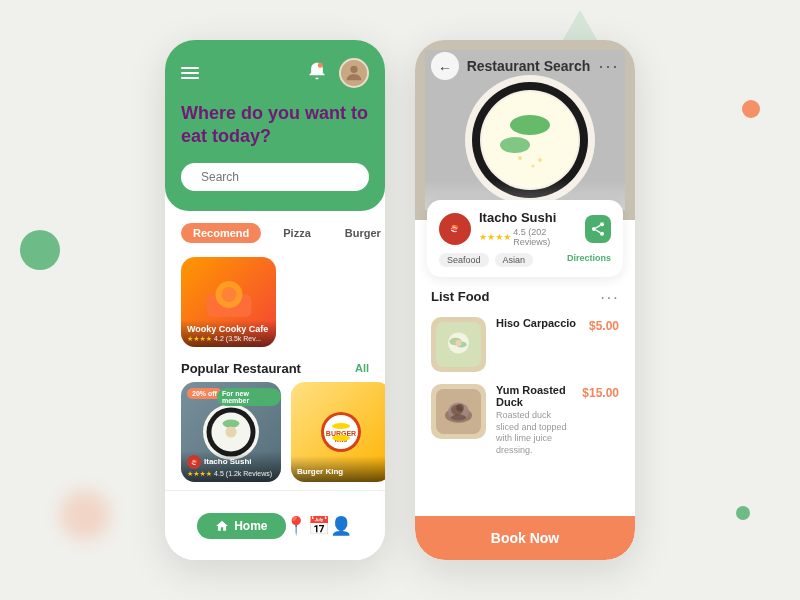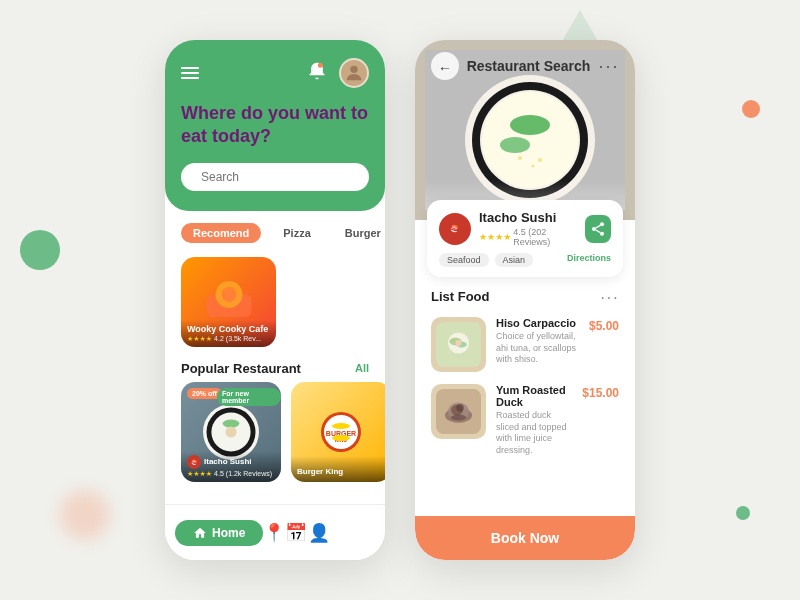--- a/index.html
+++ b/index.html
@@ -258,26 +258,26 @@
       color: #fff;
       font-weight: 900;
     }
 
     
     .bottom-nav {
       position: absolute;
       bottom: 0;
       left: 0;
       right: 0;
-      height: 56px;
+      height: 70px;
       background: #fff;
       border-top: 1px solid #eee;
       display: flex;
       align-items: center;
-      justify-content: flex-start;
+      justify-content: center;
       padding: 0 10px;
     }
 
     .nav-home-btn {
       background: #4caf6e;
       color: #fff;
       border: none;
       border-radius: 20px;
       padding: 6px 18px;
       font-size: 12px;
@@ -775,21 +775,20 @@
         <svg width="45" height="45" viewBox="0 0 60 60">
           <rect width="60" height="60" rx="10" fill="#d4e0b8"></rect>
           <circle cx="30" cy="28" r="14" fill="#f5f5e8" opacity="0.9"></circle>
           <ellipse cx="26" cy="26" rx="8" ry="5" fill="#a5c882" opacity="0.8"></ellipse>
           <ellipse cx="34" cy="30" rx="7" ry="4" fill="#81c784" opacity="0.7"></ellipse>
           <circle cx="30" cy="28" r="4" fill="#ffccbc" opacity="0.9"></circle>
         </svg>
       </div>
       <div class="food-info">
         <div class="food-name">Hiso Carpaccio</div>
-        <div class="food-desc">Choice of yellowtail, ahi tuna, or scallops with shiso.</div>
       </div>
       <div class="food-price">$5.00</div>
     </div>
 
     <div class="food-item">
       <div class="food-thumb">
         <svg width="45" height="45" viewBox="0 0 60 60">
           <rect width="60" height="60" rx="10" fill="#c8b090"></rect>
           <ellipse cx="30" cy="35" rx="18" ry="10" fill="#8d6e63" opacity="0.8"></ellipse>
           <ellipse cx="30" cy="30" rx="14" ry="12" fill="#a1887f" opacity="0.9"></ellipse>

